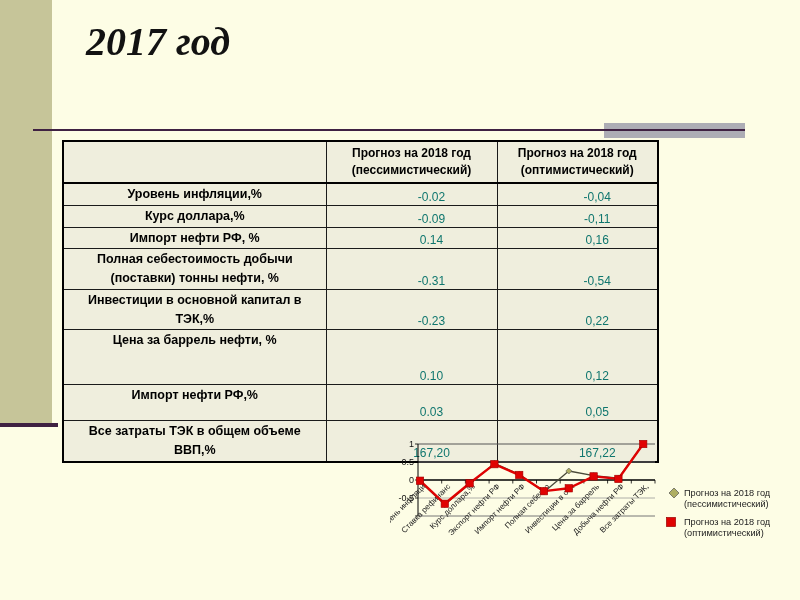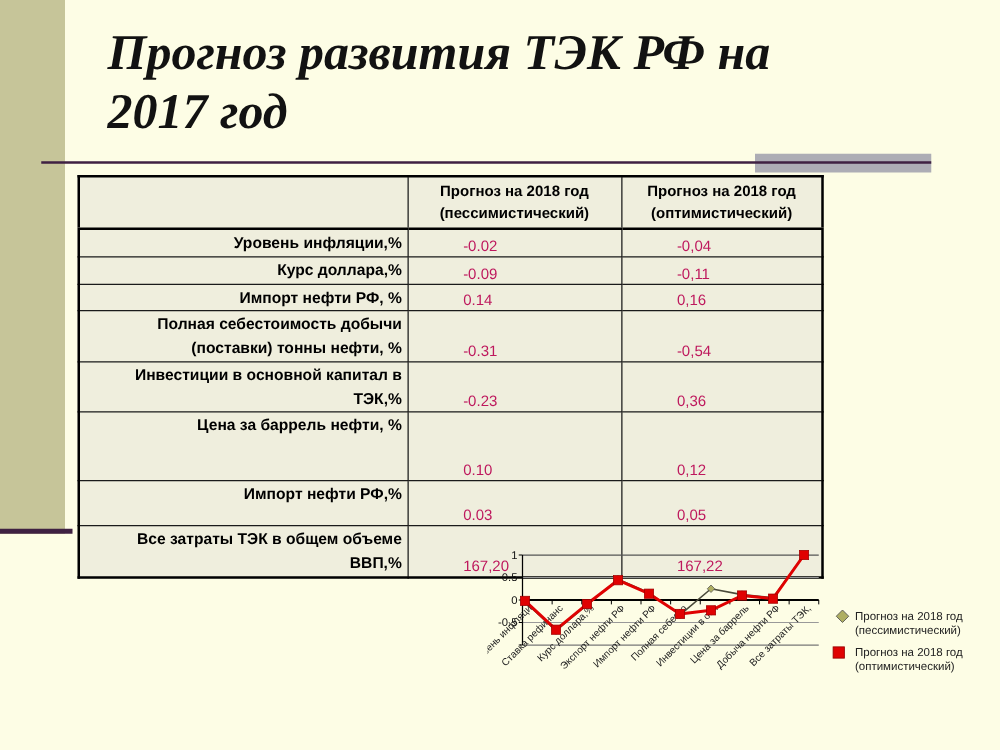--- a/index.html
+++ b/index.html
@@ -16,42 +16,41 @@
   .title span{display:block;}
 
   .title-rule{position:absolute;left:33px;top:129px;width:712px;height:2px;background:#3F2142;z-index:2;}
   .title-rule-cap{position:absolute;left:604px;top:123px;width:141px;height:15px;background:#ADADB5;z-index:1;}
 
   table.fcast{position:absolute;left:62px;top:140px;width:595px;border-collapse:collapse;
               table-layout:fixed;background:#EFEEDD;border:2px solid #000;}
   table.fcast th,table.fcast td{border:1px solid #1a1a1a;font-size:12px;padding:1px 4px;overflow:hidden;margin-left:12px;}
   table.fcast th{font-weight:bold;text-align:center;height:38px;line-height:1.45;color:#000;
                  border-bottom:2px solid #000;}
-  table.fcast td.lbl{font-weight:bold;text-align:right;vertical-align:top;color:#000;
+  table.fcast td.lbl{font-weight:bold;text-align:center;vertical-align:top;color:#000;
                      font-size:12.5px;line-height:1.5;}
-  table.fcast td.val{text-align:left;vertical-align:bottom;color:#be185d;font-weight:normal;padding-left:44px;}
+  table.fcast td.val{text-align:center;vertical-align:bottom;color:#0f766e;font-weight:normal;padding-left:44px;}
   table.fcast tbody tr{height:20px;}
   table.fcast tbody tr:nth-child(6){height:55px;}
   table.fcast tbody tr:nth-child(7){height:36px;}
   table.fcast tbody tr:nth-child(10){height:35px;}
 
   .chart-wrap{position:absolute;left:390px;top:430px;width:410px;height:170px;}
   .chart-wrap svg{display:block;}
   svg text{font-family:"Liberation Sans",sans-serif;}
 </style>
 </head>
 <body>
 
 <div class="slide">
 
   <div class="left-band"></div>
   <div class="left-band-cap"></div>
 
   <div class="title">
-    <span>Прогноз развития ТЭК РФ на</span>
     <span>2017 год</span>
   </div>
   <div class="title-rule"></div>
   <div class="title-rule-cap"></div>
 
   <table class="fcast">
     <colgroup>
         <col style="width:263px">
         <col style="width:171px">
         <col style="width:161px">
@@ -80,21 +79,21 @@
           <td class="val">0,16</td>
         </tr>
         <tr>
           <td class="lbl">Полная себестоимость добычи (поставки) тонны нефти, %</td>
           <td class="val">-0.31</td>
           <td class="val">-0,54</td>
         </tr>
         <tr>
           <td class="lbl">Инвестиции в основной капитал в ТЭК,%</td>
           <td class="val">-0.23</td>
-          <td class="val">0,36</td>
+          <td class="val">0,22</td>
         </tr>
         <tr>
           <td class="lbl">Цена за баррель нефти, %</td>
           <td class="val">0.10</td>
           <td class="val">0,12</td>
         </tr>
         <tr>
           <td class="lbl">Импорт нефти РФ,%</td>
           <td class="val">0.03</td>
           <td class="val">0,05</td>

